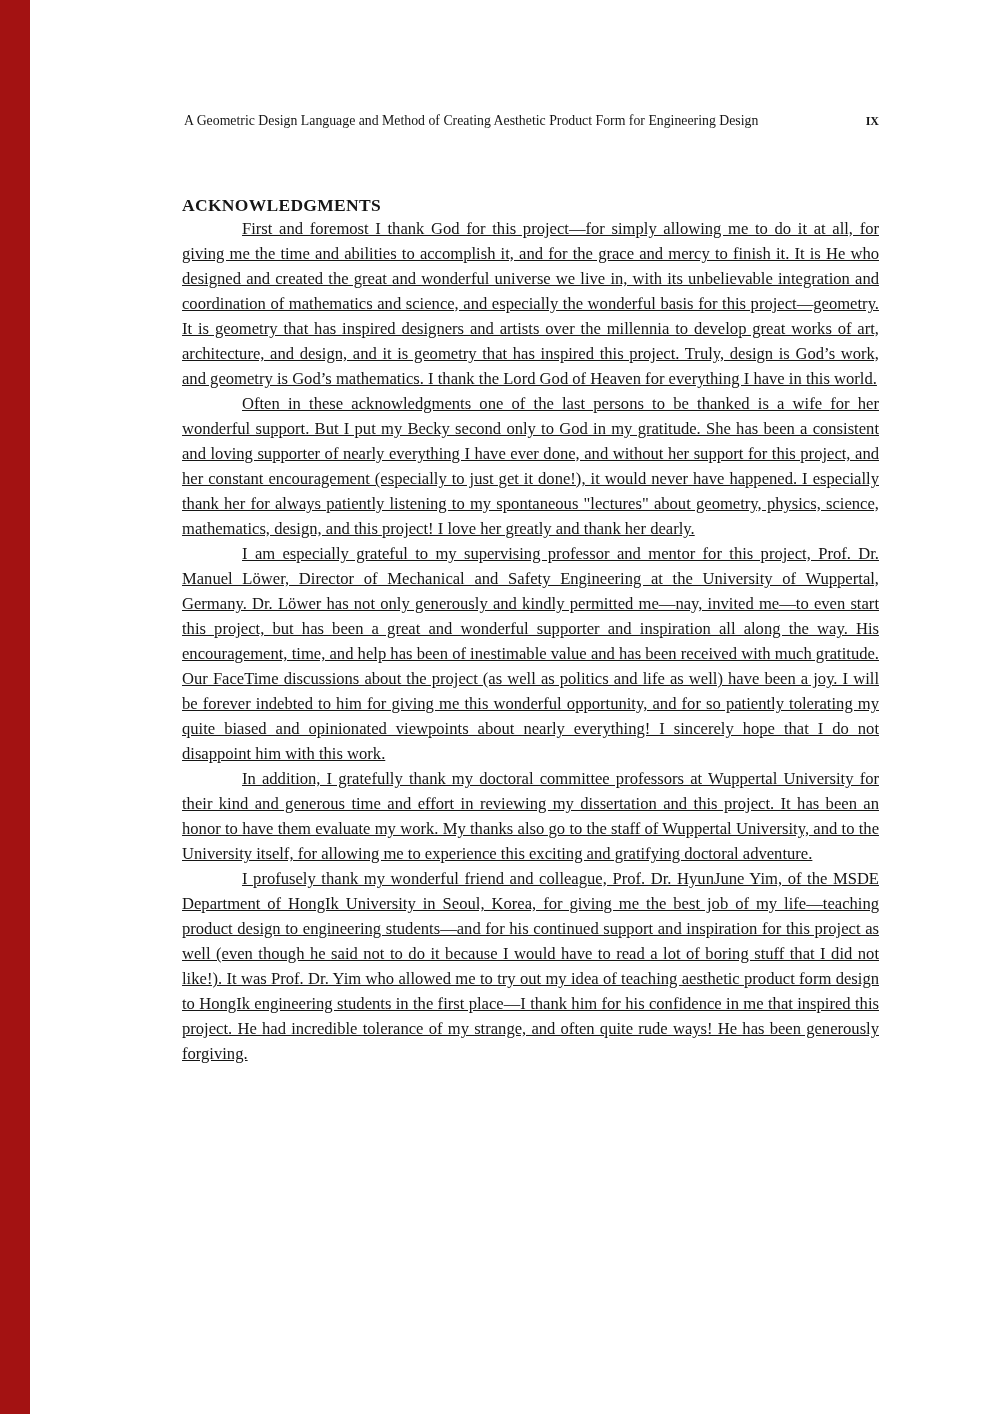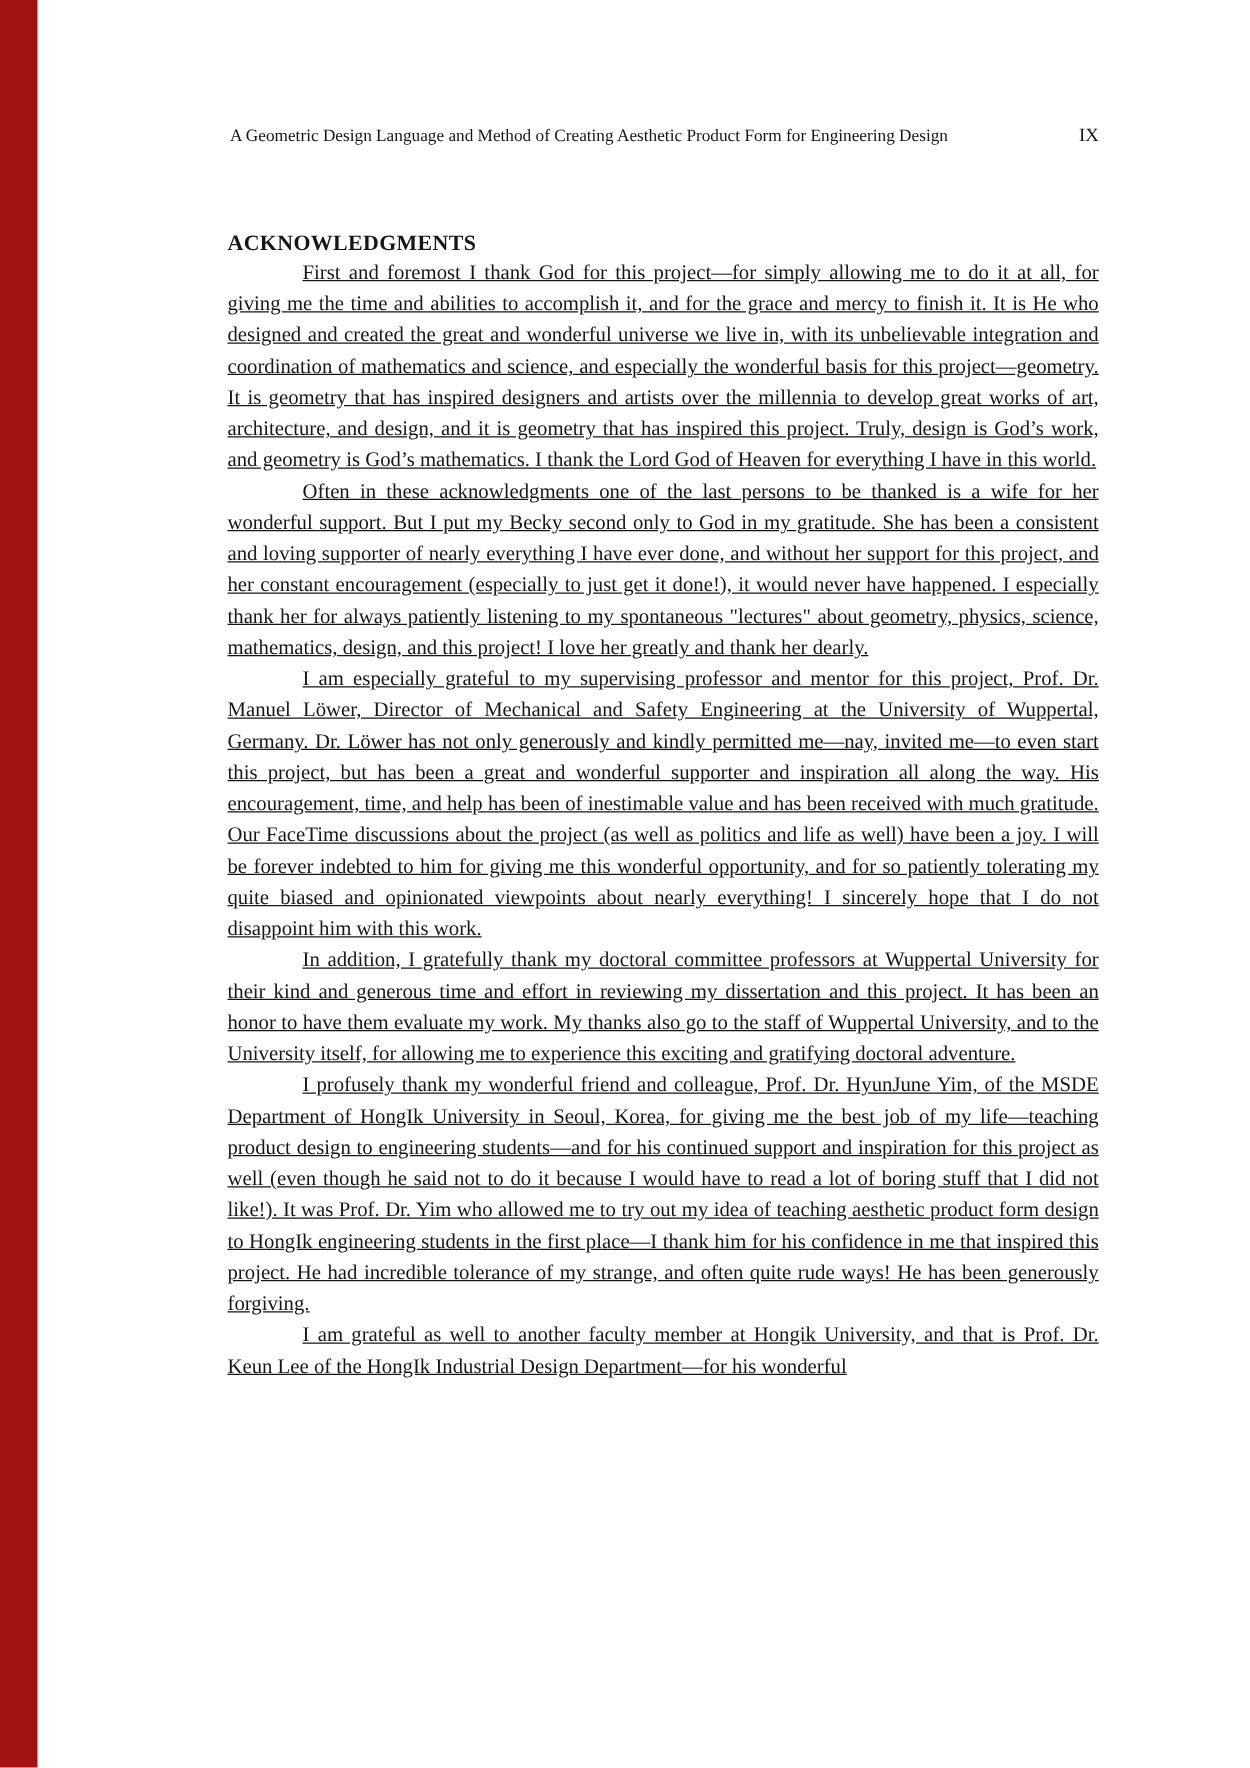--- a/index.html
+++ b/index.html
@@ -19,35 +19,36 @@
     position: absolute;
     left: 0;
     top: 0;
     width: 30px;
     height: 1414px;
     background: #a31212;
   }
   .content {
     position: absolute;
     left: 182px;
-    top: 4px;
+    top: 16px;
     width: 697px;
   }
   .running-header {
     display: flex;
     justify-content: space-between;
     align-items: baseline;
     margin-top: 97px;
   }
   .header-title {
     font-size: 13.8px;
     padding-left: 2px;
   }
   .page-number {
-    font-size: 15px;
+    font-size: 12px;
+    font-weight: bold;
   }
   .section-heading {
     font-size: 17.5px;
     font-weight: bold;
     letter-spacing: 0.3px;
     margin: 66px 0 0 0;
   }
   .para {
     font-size: 16.6px;
     line-height: 25px;
@@ -69,16 +70,15 @@
       <span class="page-number">IX</span>
     </div>
 
     <h1 class="section-heading">ACKNOWLEDGMENTS</h1>
 
     <p class="para">First and foremost I thank God for this project—for simply allowing me to do it at all, for giving me the time and abilities to accomplish it, and for the grace and mercy to finish it. It is He who designed and created the great and wonderful universe we live in, with its unbelievable integration and coordination of mathematics and science, and especially the wonderful basis for this project—geometry. It is geometry that has inspired designers and artists over the millennia to develop great works of art, architecture, and design, and it is geometry that has inspired this project. Truly, design is God’s work, and geometry is God’s mathematics. I thank the Lord God of Heaven for everything I have in this world.</p>
     <p class="para">Often in these acknowledgments one of the last persons to be thanked is a wife for her wonderful support. But I put my Becky second only to God in my gratitude. She has been a consistent and loving supporter of nearly everything I have ever done, and without her support for this project, and her constant encouragement (especially to just get it done!), it would never have happened. I especially thank her for always patiently listening to my spontaneous "lectures" about geometry, physics, science, mathematics, design, and this project! I love her greatly and thank her dearly.</p>
     <p class="para">I am especially grateful to my supervising professor and mentor for this project, Prof. Dr. Manuel Löwer, Director of Mechanical and Safety Engineering at the University of Wuppertal, Germany. Dr. Löwer has not only generously and kindly permitted me—nay, invited me—to even start this project, but has been a great and wonderful supporter and inspiration all along the way. His encouragement, time, and help has been of inestimable value and has been received with much gratitude. Our FaceTime discussions about the project (as well as politics and life as well) have been a joy. I will be forever indebted to him for giving me this wonderful opportunity, and for so patiently tolerating my quite biased and opinionated viewpoints about nearly everything! I sincerely hope that I do not disappoint him with this work.</p>
     <p class="para">In addition, I gratefully thank my doctoral committee professors at Wuppertal University for their kind and generous time and effort in reviewing my dissertation and this project. It has been an honor to have them evaluate my work. My thanks also go to the staff of Wuppertal University, and to the University itself, for allowing me to experience this exciting and gratifying doctoral adventure.</p>
     <p class="para">I profusely thank my wonderful friend and colleague, Prof. Dr. HyunJune Yim, of the MSDE Department of HongIk University in Seoul, Korea, for giving me the best job of my life—teaching product design to engineering students—and for his continued support and inspiration for this project as well (even though he said not to do it because I would have to read a lot of boring stuff that I did not like!). It was Prof. Dr. Yim who allowed me to try out my idea of teaching aesthetic product form design to HongIk engineering students in the first place—I thank him for his confidence in me that inspired this project. He had incredible tolerance of my strange, and often quite rude ways! He has been generously forgiving.</p>
-    <p class="para">I am grateful as well to another faculty member at Hongik University, and that is Prof. Dr. Keun Lee of the HongIk Industrial Design Department—for his wonderful</p>
 
   </div>
 </div>
 
 </body></html>

